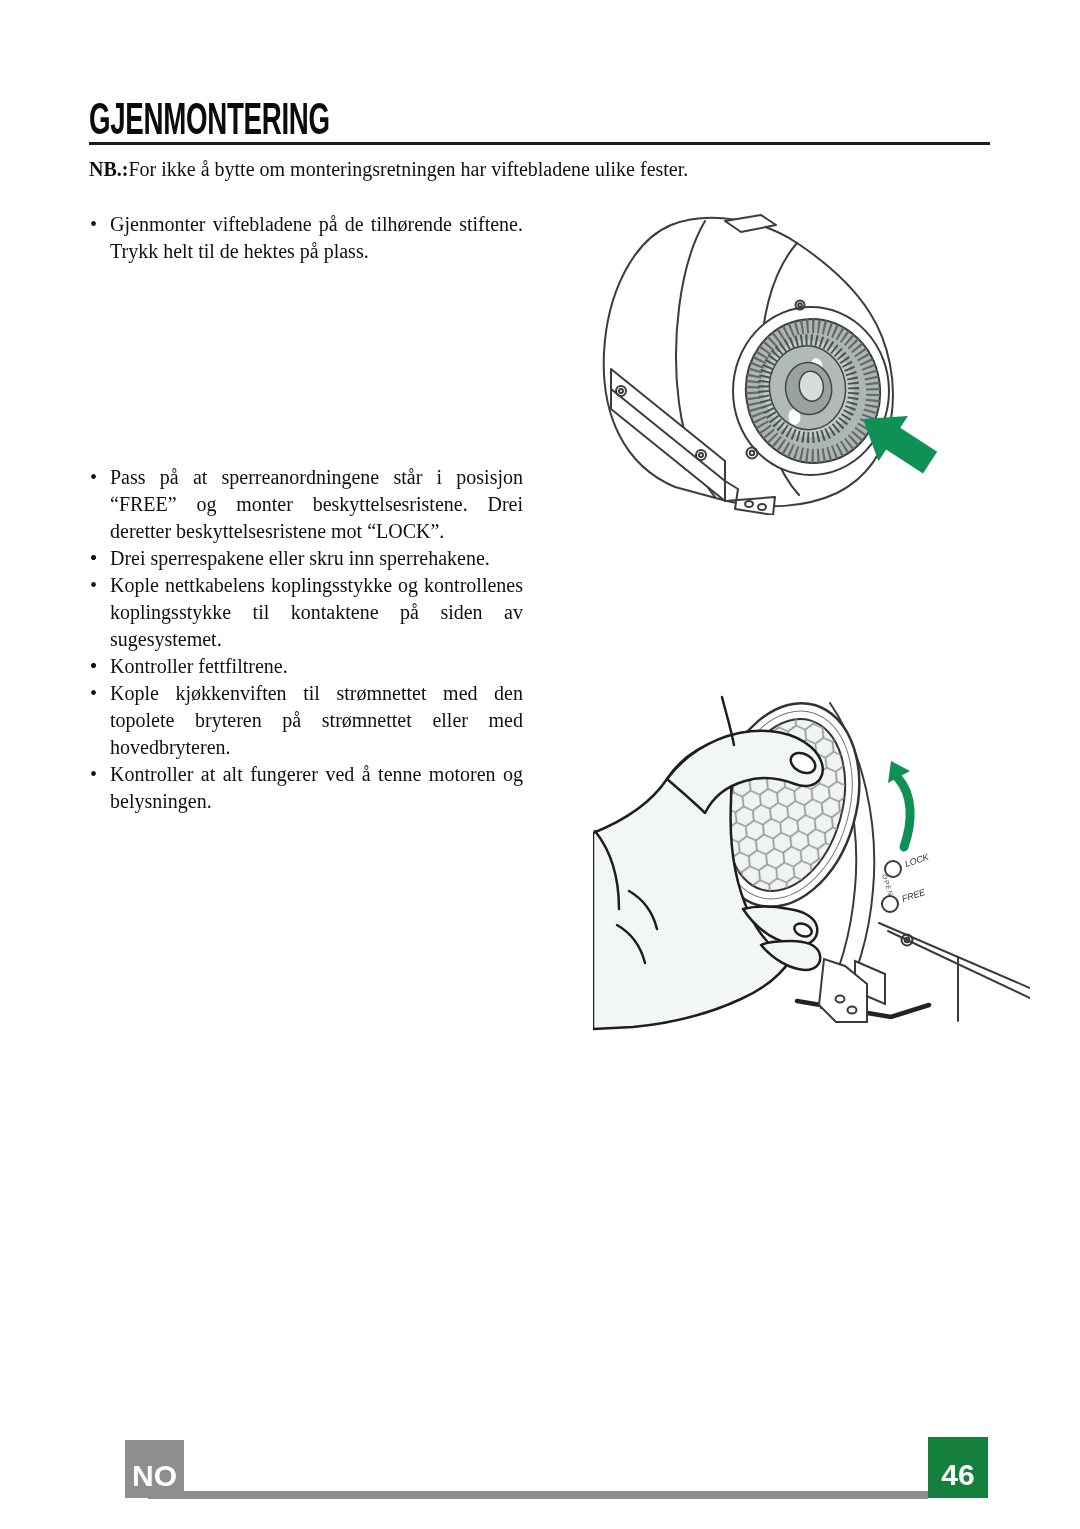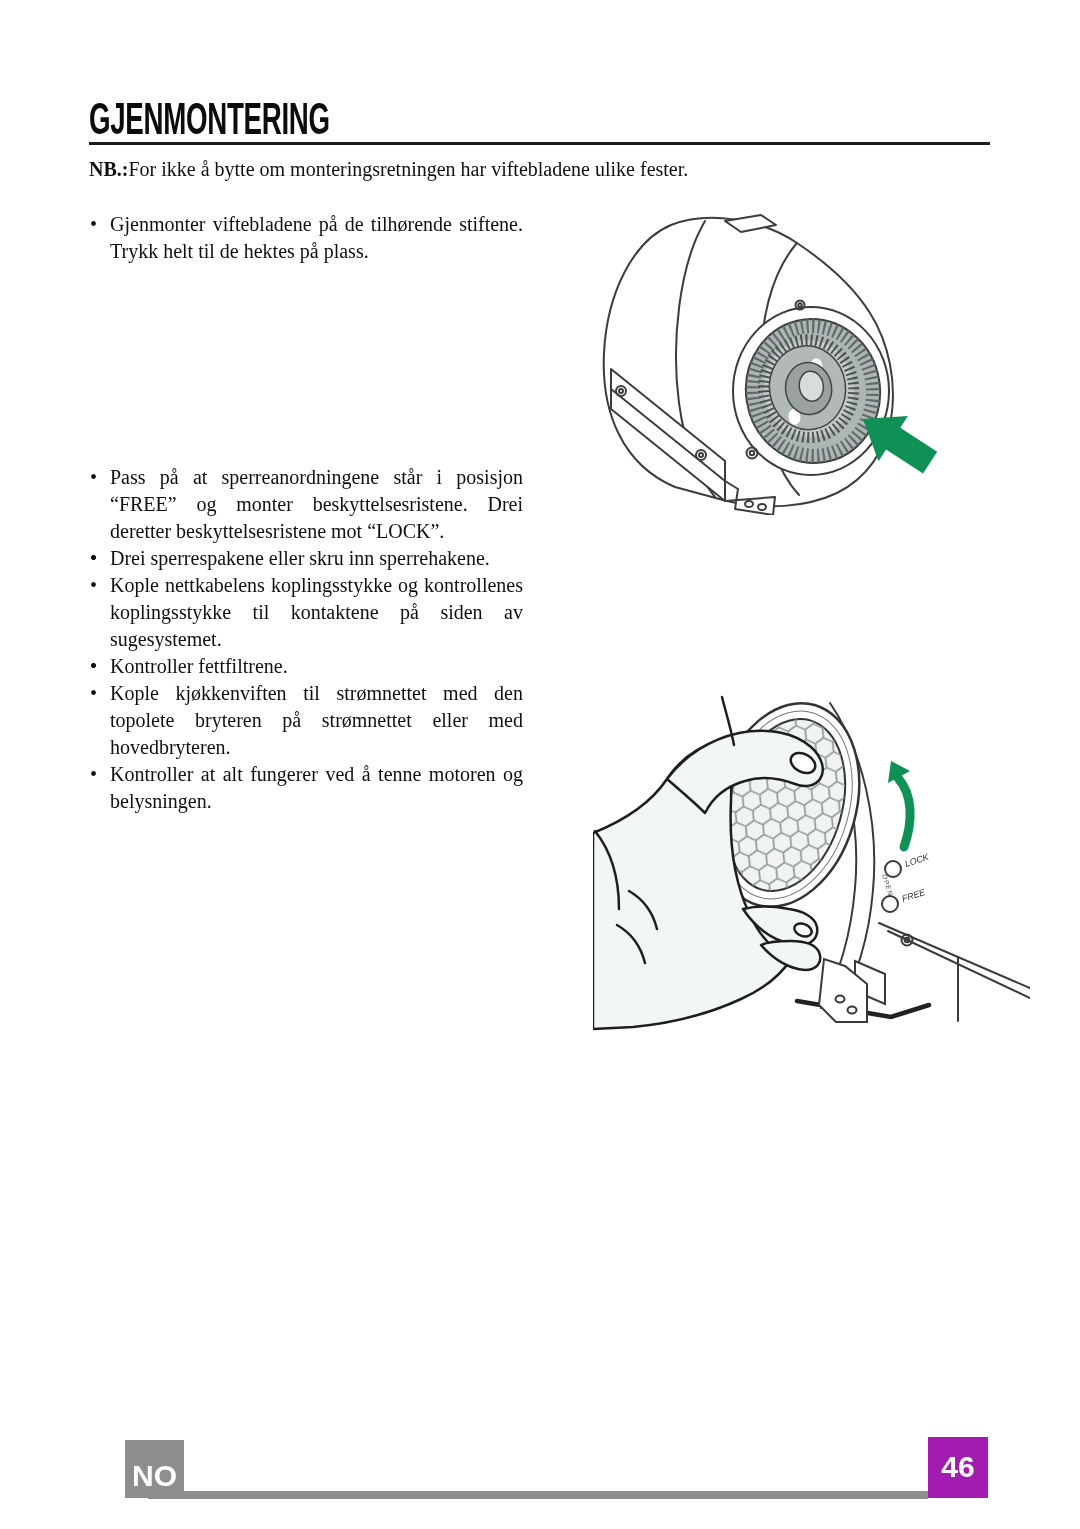--- a/index.html
+++ b/index.html
@@ -25,24 +25,24 @@
   .fig{position:absolute;}
   .fig1{left:575px;top:203px;width:445px;height:312px;}
   .fig2{left:593px;top:683px;width:437px;height:357px;}
   .fig svg{display:block;width:100%;height:100%;}
 
   .flang{position:absolute;left:89px;top:1440px;width:59px;height:58px;background:#8e8e8e;
          color:#ffffff;font-family:"Liberation Sans",sans-serif;font-weight:700;font-size:30px;
          display:flex;align-items:flex-end;justify-content:center;
          padding-bottom:5px;box-sizing:border-box;margin-left:36px;}
   .fbar{position:absolute;left:148px;top:1491px;width:780px;height:8px;background:#8e8e8e;}
-  .fpage{position:absolute;left:928px;top:1437px;width:60px;height:61px;background:#a21caf;
+  .fpage{position:absolute;left:928px;top:1437px;width:60px;height:61px;background:#15803d;
          color:#ffffff;font-family:"Liberation Sans",sans-serif;font-weight:700;font-size:30px;
          display:flex;align-items:flex-end;justify-content:center;
-         padding-bottom:14px;box-sizing:border-box;}
+         padding-bottom:6px;box-sizing:border-box;}
 
   .figlabel{font-family:"Liberation Sans",sans-serif;font-style:italic;fill:#333;}
 </style>
 </head>
 <body>
 
 <div class="page">
 
   <h1 class="title">GJENMONTERING</h1>
   <div class="rule"></div>

